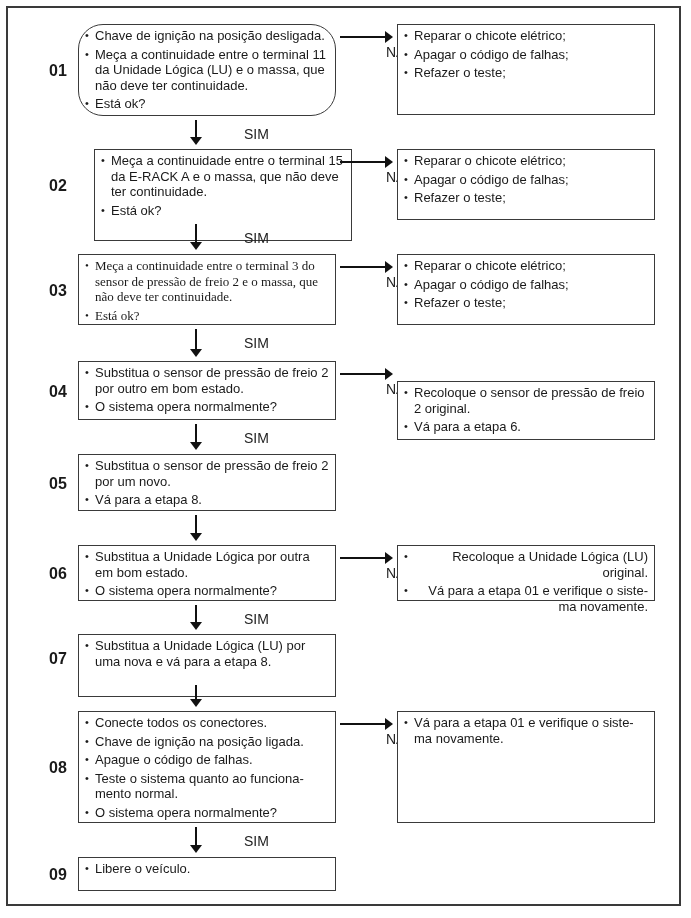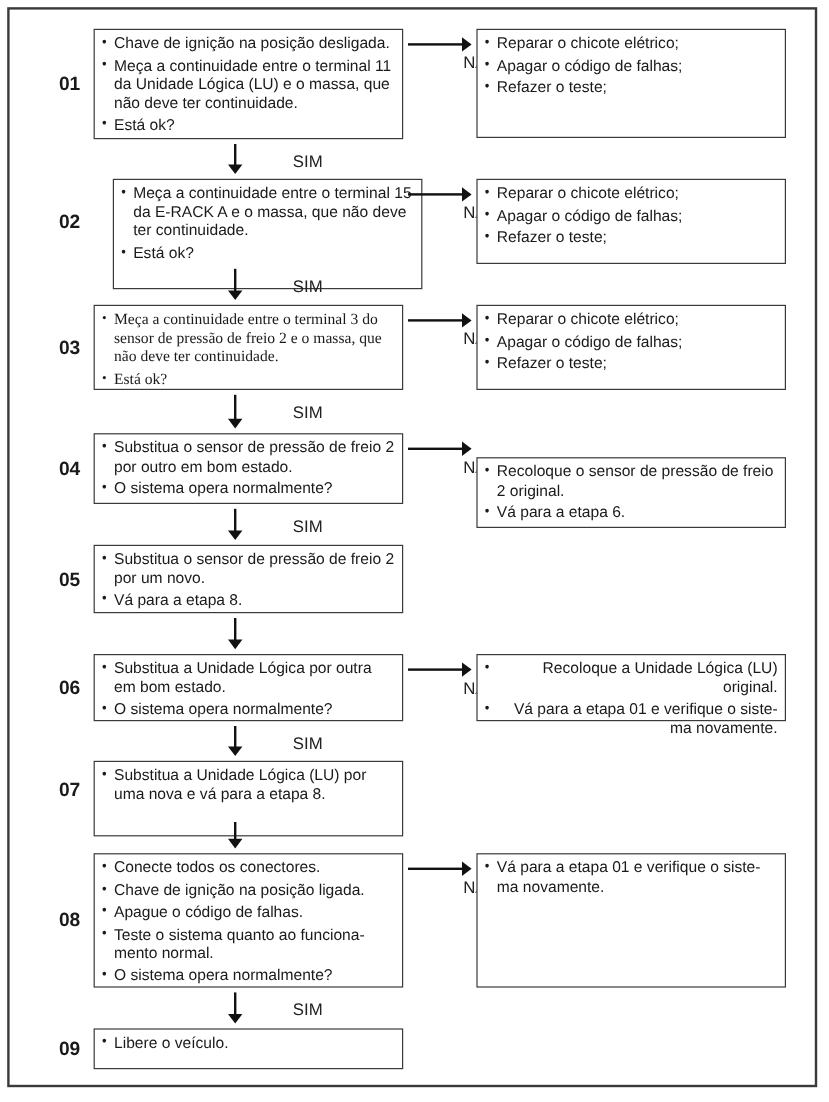--- a/index.html
+++ b/index.html
@@ -22,21 +22,21 @@
                    border-top: 6px solid transparent; border-bottom: 6px solid transparent;
                    border-left: 8px solid #111; }
   .lbl { position: absolute; font-size: 14px; color: #222; padding-left: 31px; }
 </style>
 </head>
 <body>
 
 <div class="frame"></div>
 <div id="chart">
     <div class="step-num" style="top: 62px;">01</div>
-    <div class="box" style="left: 78px; top: 24px; width: 258px; height: 92px;">
+    <div class="box" style="left: 78px; top: 24px; width: 258px; height: 92px; border-radius: 25px;">
       <ul>
         <li>Chave de ignição na posição desligada.</li>
         <li>Meça a continuidade entre o terminal 11 da Unidade Lógica (LU) e o massa, que não deve ter continuidade.</li>
         <li>Está ok?</li>
       </ul>
     </div>
     <div class="harrow" style="left: 340px; top: 36px; width: 51px;"></div>
     <div class="lbl" style="left: 355px; top: 44px;">NÃO</div>
     <div class="box" style="left: 397px; top: 24px; width: 258px; height: 91px;">
       <ul>

